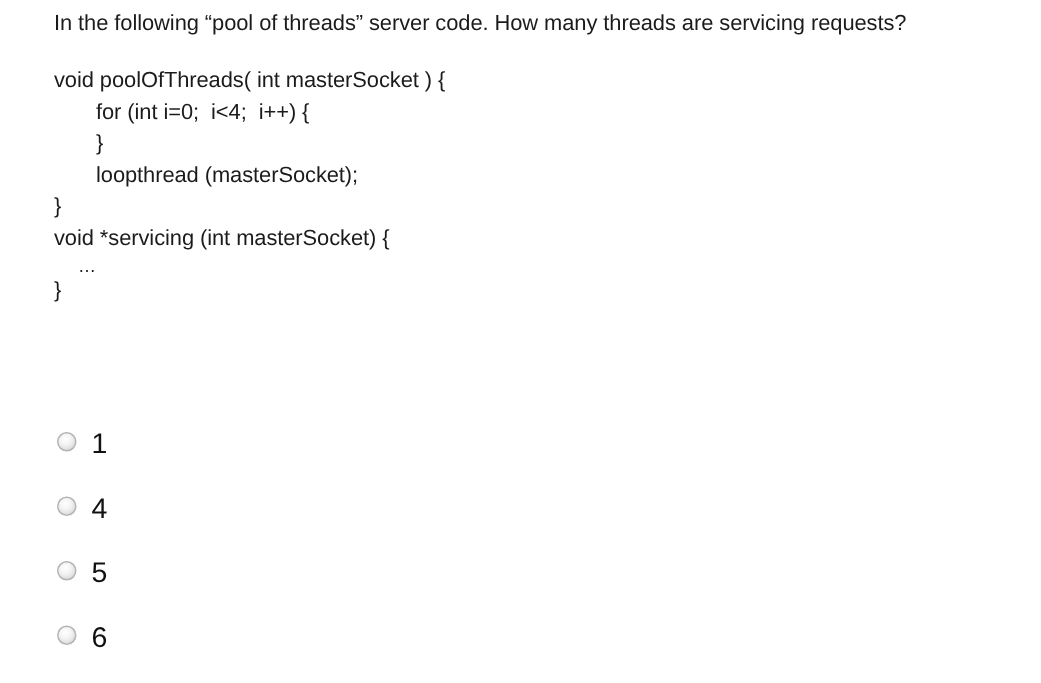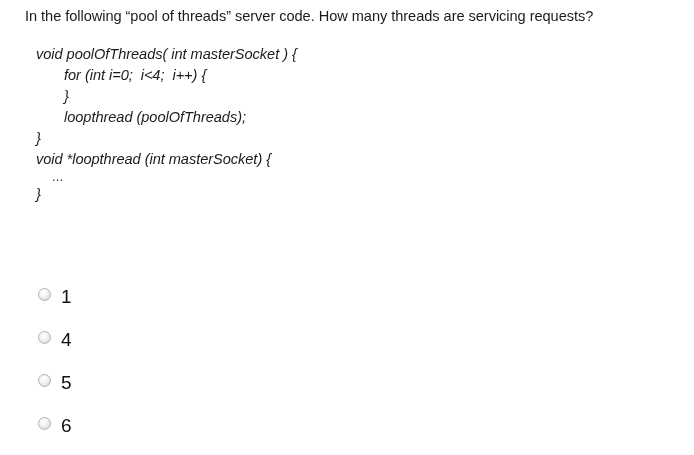--- a/index.html
+++ b/index.html
@@ -19,21 +19,21 @@
 
   .page {
     position: relative;
     width: 694px;
     height: 455px;
   }
 
   
   .question-text {
     position: absolute;
-    left: 25px;
+    left: 36px;
     top: 6px;
     width: 645px;
     font-size: 14.6px;
     line-height: 20px;
     color: #1b1b1b;
     white-space: nowrap;
     letter-spacing: -0.05px;
   }
 
   
@@ -43,21 +43,20 @@
     top: 44px;
     width: 620px;
   }
   .code-line {
     font-size: 14.6px;
     line-height: 21px;
     height: 21px;
     color: #1b1b1b;
     white-space: pre;
     letter-spacing: -0.05px;
-    font-style: italic;
   }
   .code-line.ellipsis-line {
     font-size: 12px;
     line-height: 14px;
     height: 14px;
     color: #1b1b1b;
     letter-spacing: 1.5px;
   }
 
   
@@ -102,23 +101,23 @@
 <body>
 
 <div class="page">
 
   <div class="question-text">In the following “pool of threads” server code. How many threads are servicing requests?</div>
 
   <div class="code-block">
     <div class="code-line ind-0">void poolOfThreads( int masterSocket ) {</div>
     <div class="code-line ind-1">for (int i=0;  i&lt;4;  i++) {</div>
     <div class="code-line ind-1">}</div>
-    <div class="code-line ind-1">loopthread (poolOfThreads);</div>
+    <div class="code-line ind-1">loopthread (masterSocket);</div>
     <div class="code-line ind-0">}</div>
-    <div class="code-line ind-0">void *loopthread (int masterSocket) {</div>
+    <div class="code-line ind-0">void *servicing (int masterSocket) {</div>
     <div class="code-line ellipsis-line ind-e">…</div>
     <div class="code-line ind-0">}</div>
   </div>
 
   <div class="options">
 
     <div class="option-row">
       <span class="radio"></span>
       <span class="option-label">1</span>
     </div>

